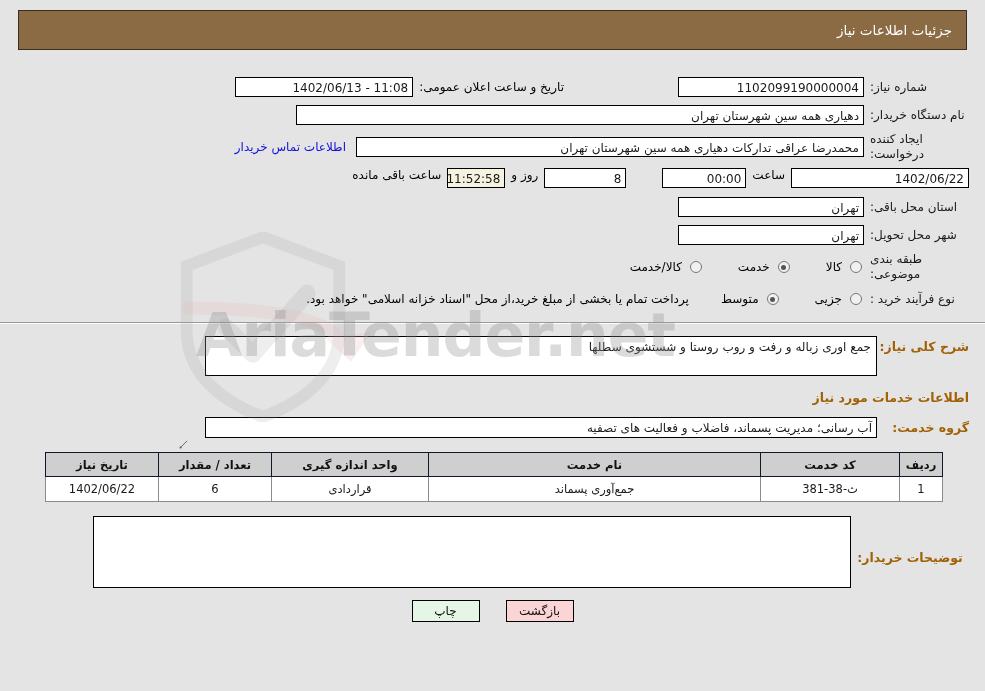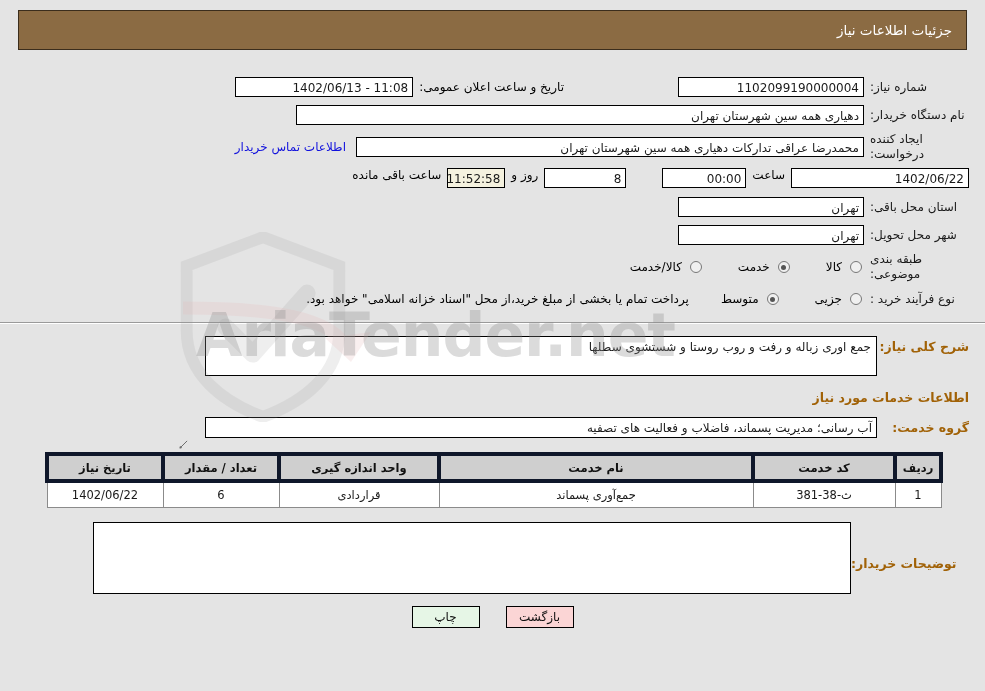--- a/index.html
+++ b/index.html
@@ -190,21 +190,21 @@
   }
 
   
   table.items {
     border-collapse: collapse;
     width: 898px;
     font-size: 12px;
   }
   table.items th {
     background: #cfcfcf;
-    border: 4px solid #0f172a;
+    border: 1px solid #0f172a;
     font-weight: bold;
     font-size: 11.5px;
     height: 23px;
     color: #111;
     padding: 0 3px;
   }
   table.items td {
     background: #fff;
     border: 1px solid #8b8b8b;
     height: 24px;
@@ -368,21 +368,21 @@
           <td>ث-38-381</td>
           <td>جمع‌آوری پسماند</td>
           <td>قراردادی</td>
           <td>6</td>
           <td>1402/06/22</td>
         </tr>
       </tbody>
     </table>
 
     <div style="display:flex; align-items:flex-start; margin-top:14px;">
-      <div class="section-title" style="width:118px; flex:none; padding-top:34px; text-align:left;">توضیحات خریدار:</div>
+      <div class="section-title" style="width:118px; flex:none; padding-top:34px; text-align:center;">توضیحات خریدار:</div>
       <div class="tarea" style="width:758px; height:72px; position:relative;"></div>
     </div>
 
     <div class="btnbar">
       <div class="btn back">بازگشت</div>
       <div class="btn print">چاپ</div>
     </div>
 
   </div>
 </div>

